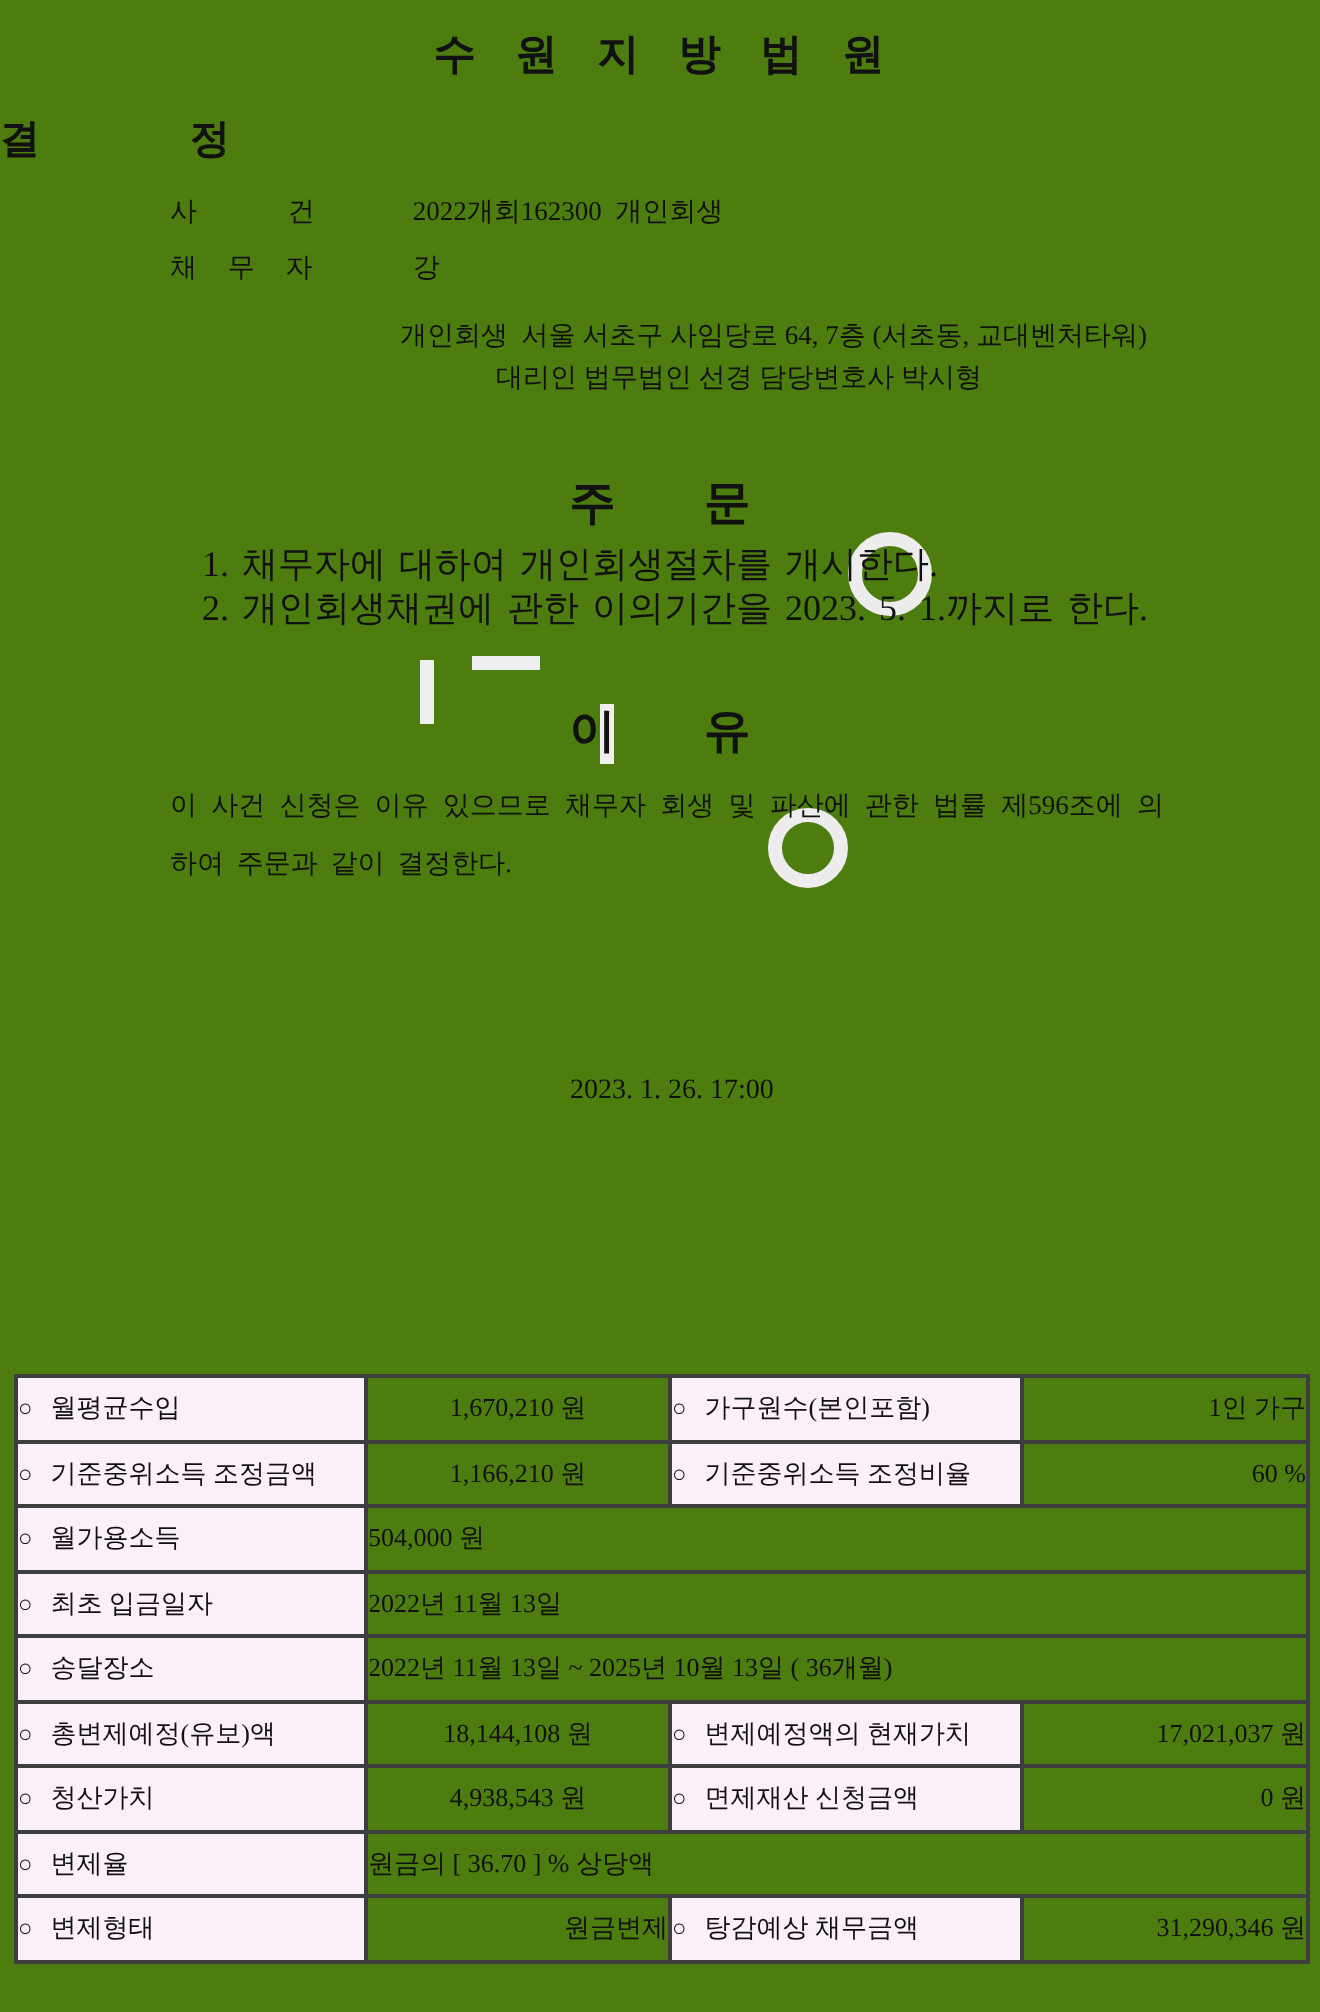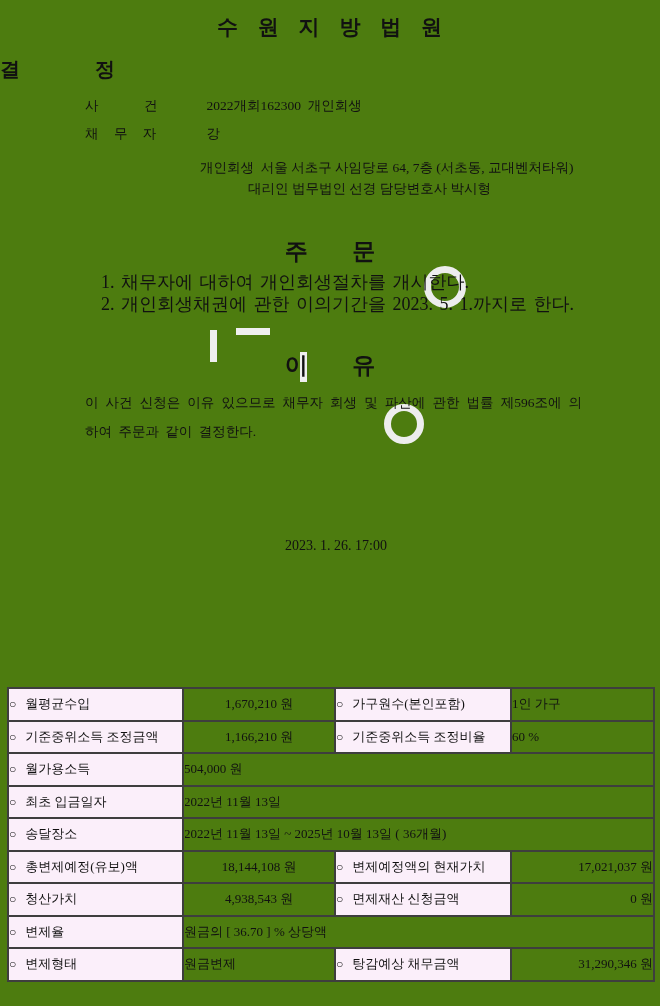--- a/index.html
+++ b/index.html
@@ -88,21 +88,21 @@
     overflow:hidden;
   }
   td.lbl{
     background:#fbeffa;
     padding-left:12px;
   }
   td.lbl .cellflex{display:flex;align-items:center;gap:9px;}
   .bullet{font-size:12px;line-height:1;}
   td.val-r{text-align:center;padding-right:20px;}
   td.val-r4{text-align:right;padding-right:10px;}
-  td.val-l{text-align:left;padding-left:12px;}
+  td.val-l{text-align:right;padding-left:12px;}
   td.val-span{text-align:left;padding-left:12px;border-radius:13px;}
 </style>
 </head>
 <body>
 
 <div class="page">
 
   <div class="watermark">
     <div class="wm wm-ring-1"></div>
     <div class="wm wm-ring-2"></div>

